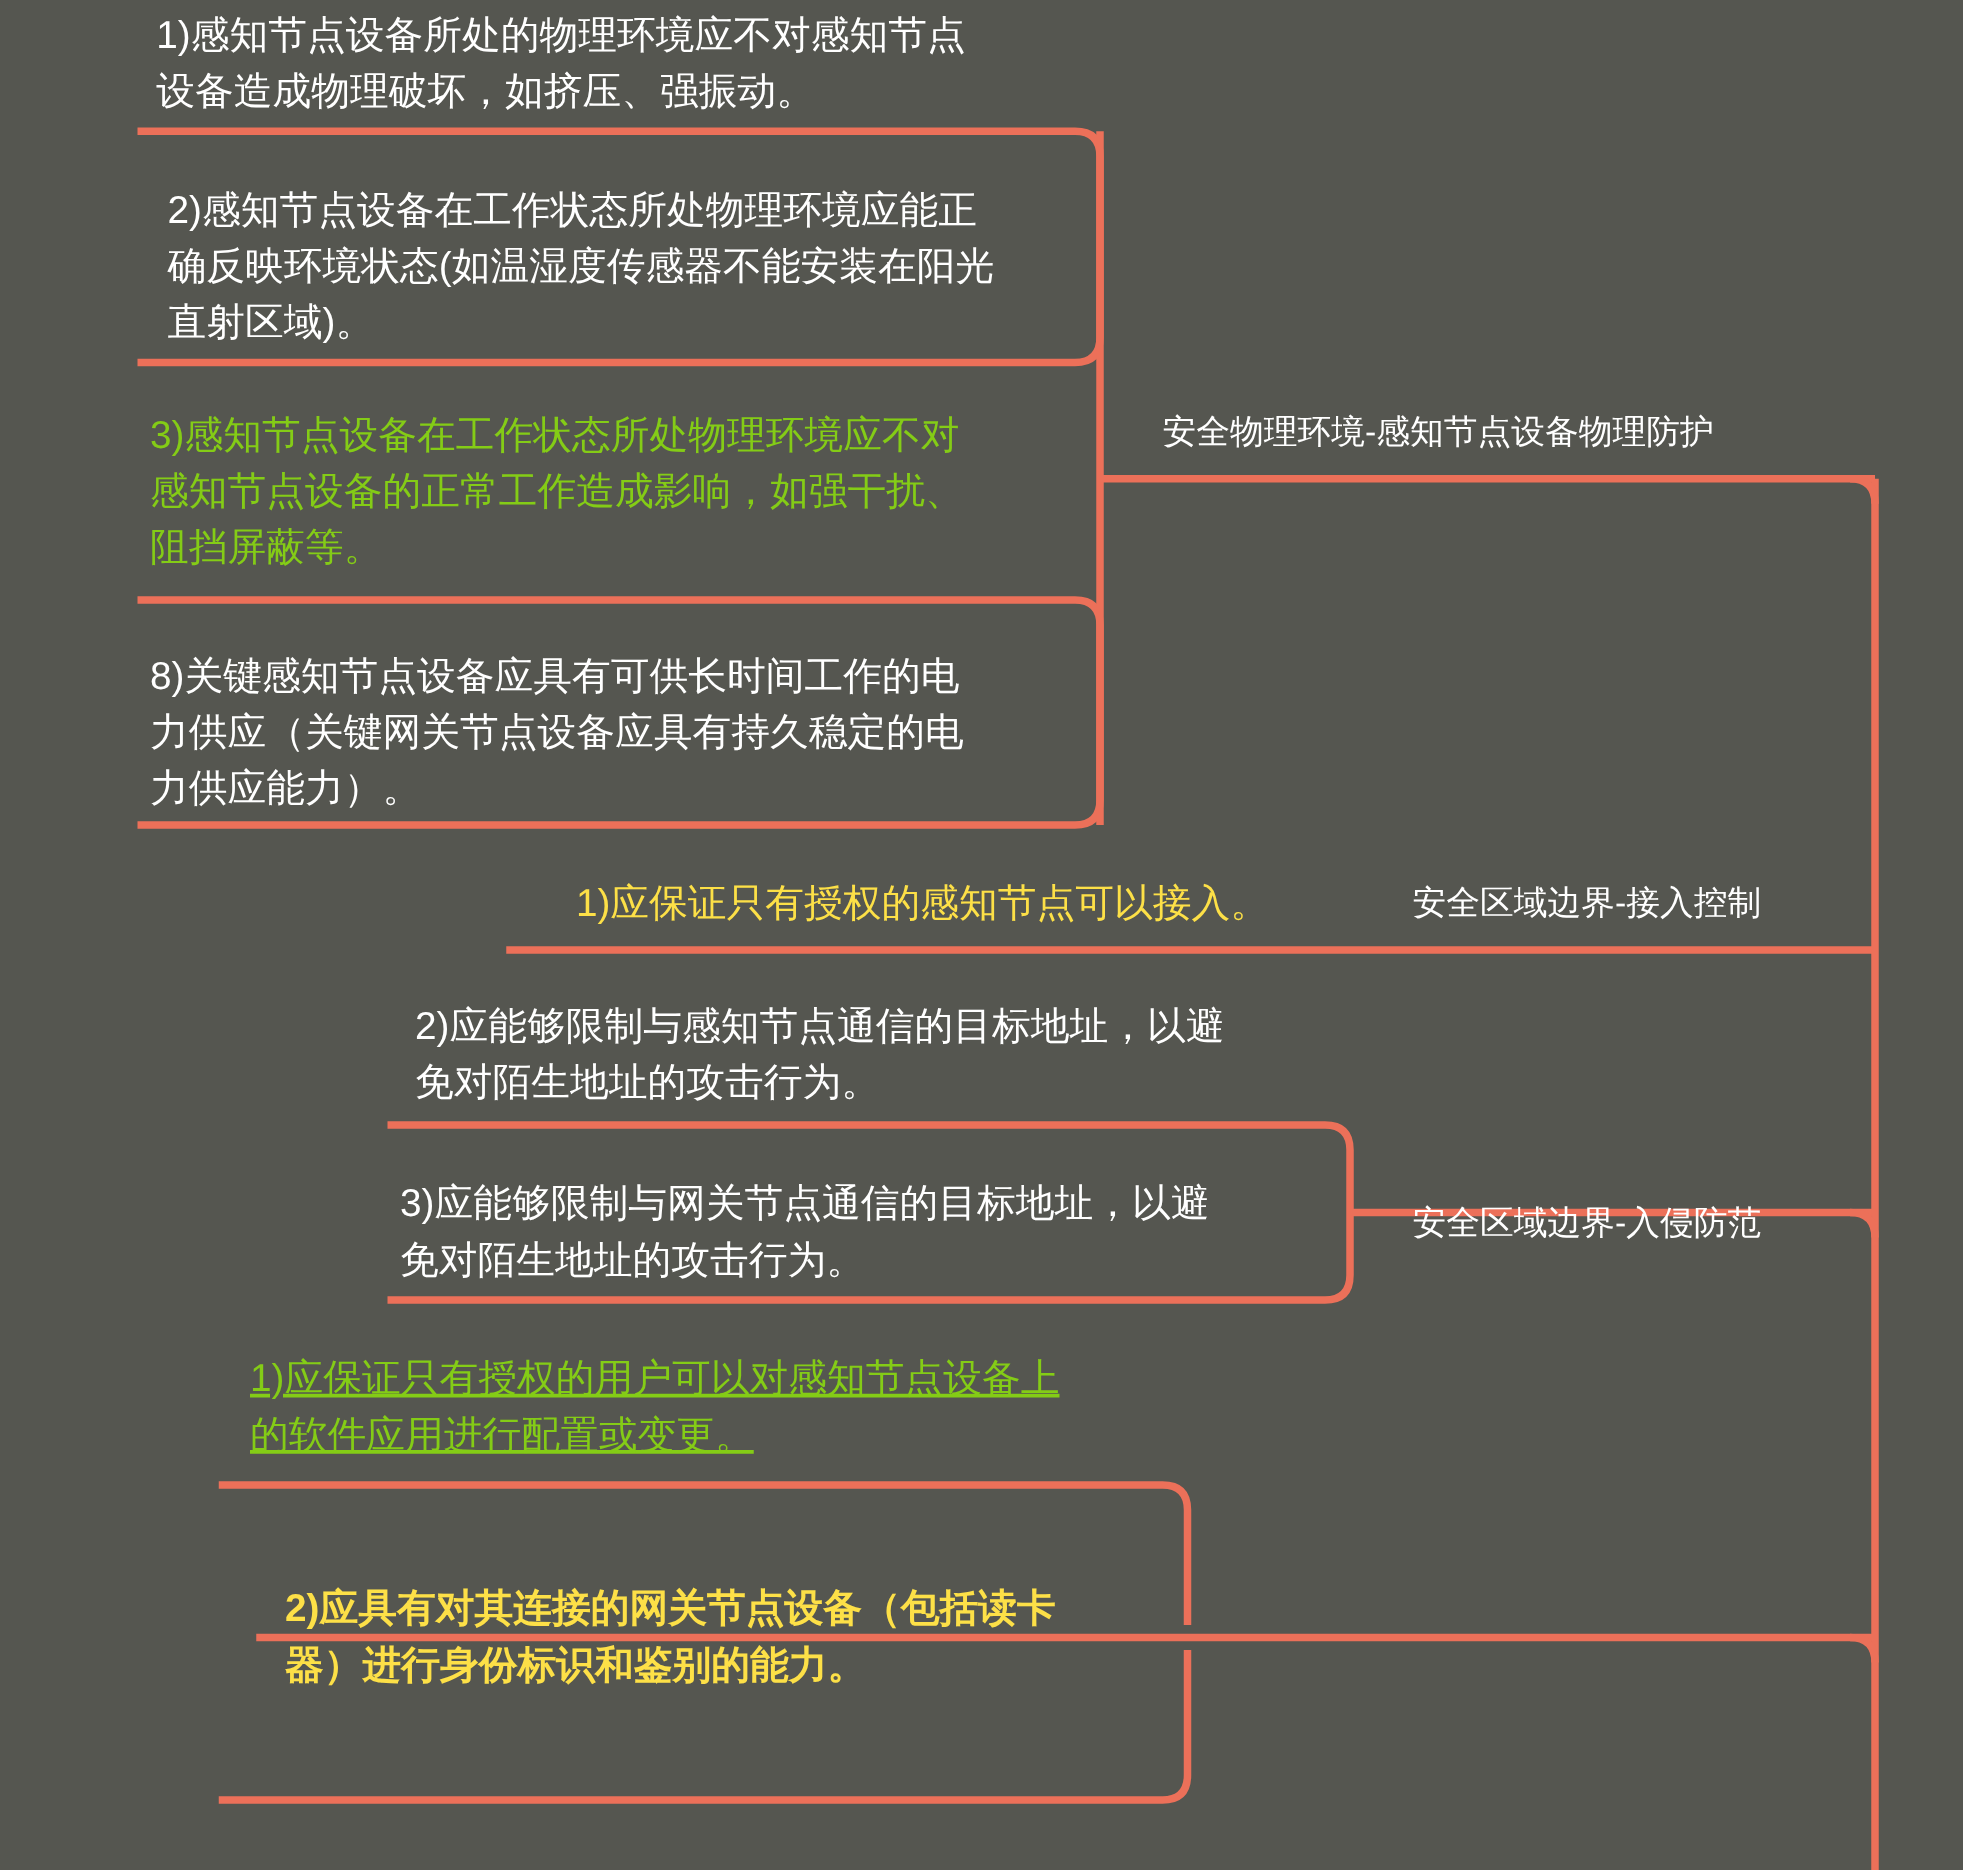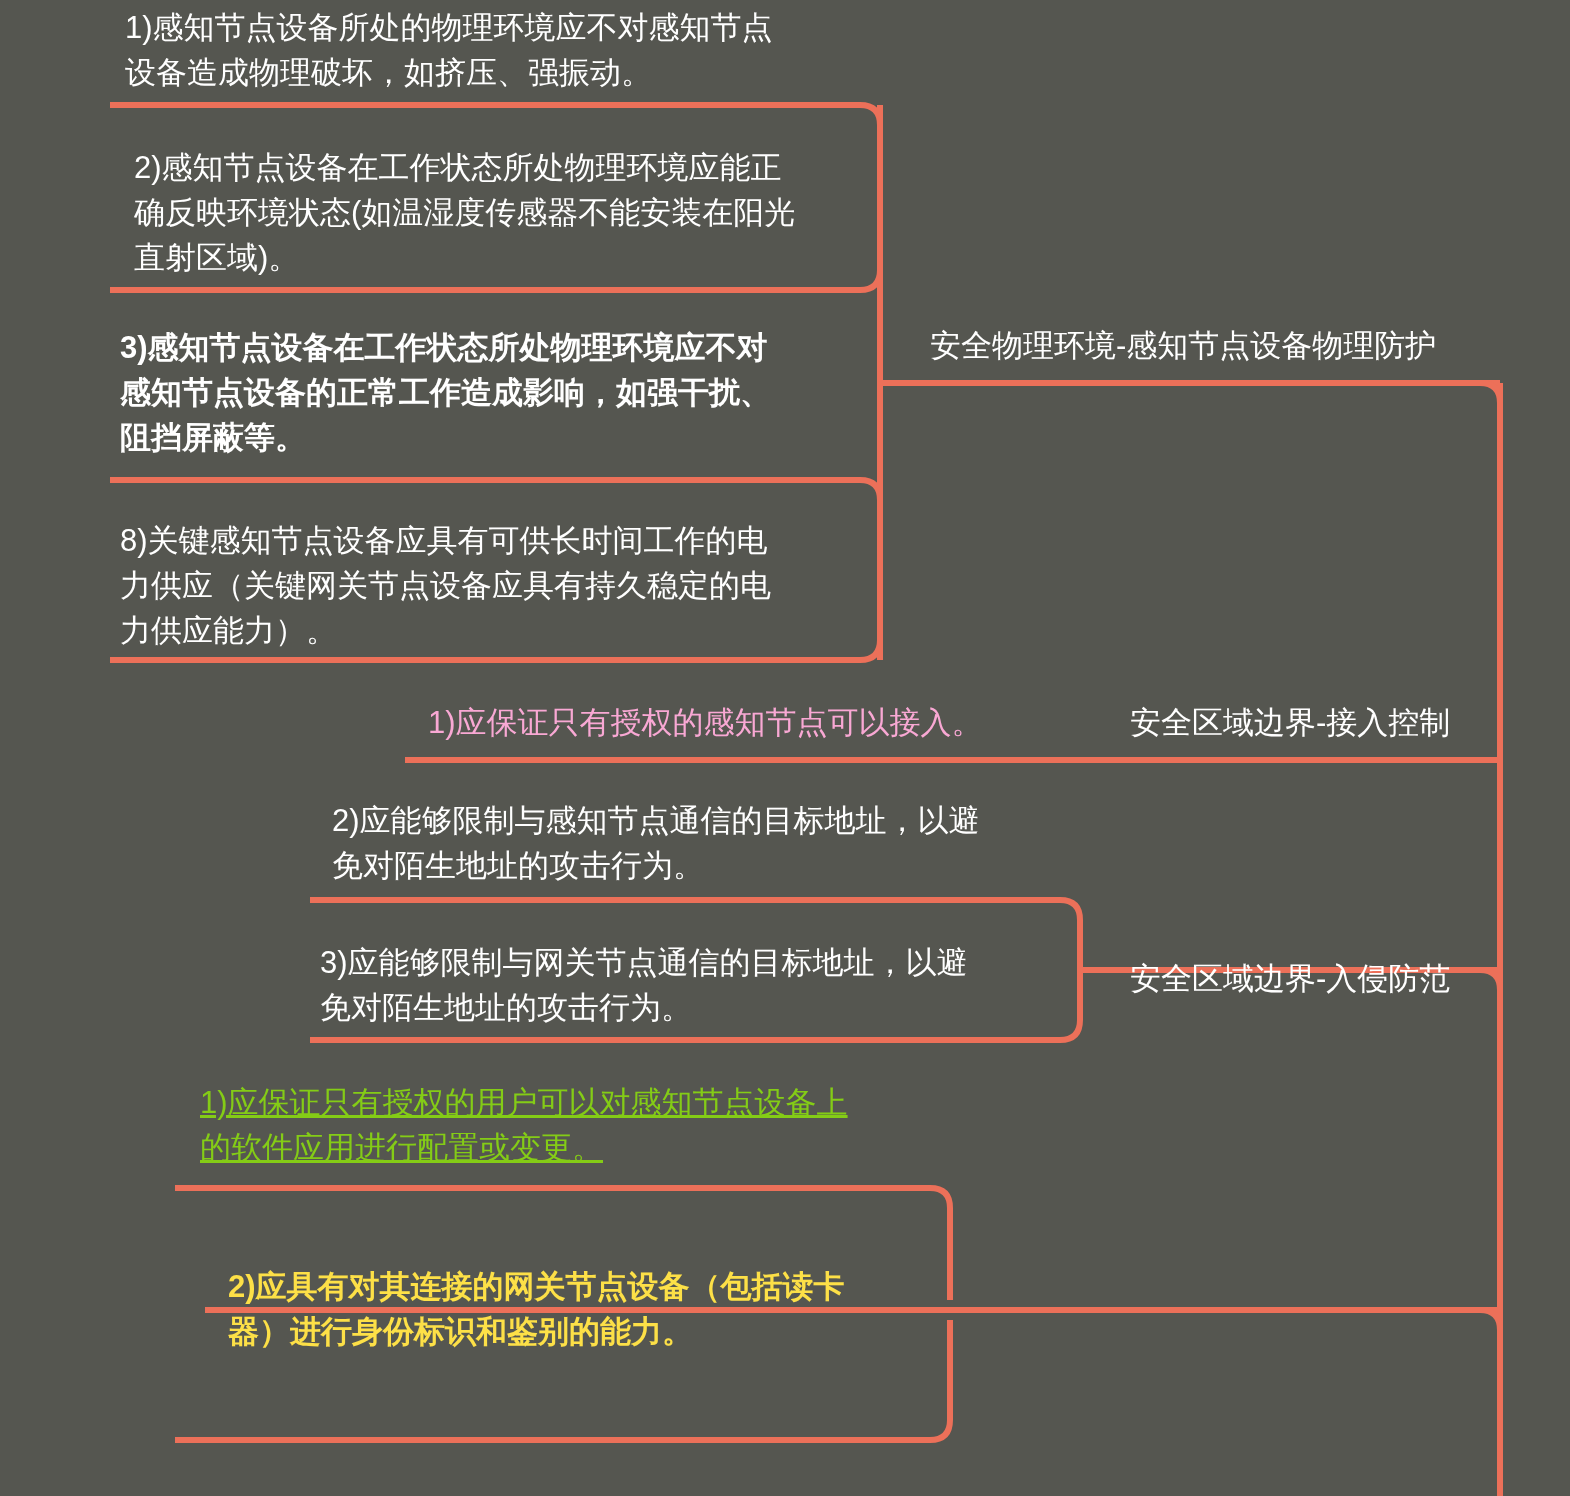--- a/index.html
+++ b/index.html
@@ -33,21 +33,21 @@
     font-size: 31px;
     line-height: 45px;
     font-weight: 400;
     letter-spacing: 0px;
     white-space: pre-line;
     text-indent: 0;
   }
   .branch-label {
     position: absolute;
     color: #FFFFFF;
-    font-size: 31px;
+    font-size: 27px;
     line-height: 45px;
     font-weight: 400;
     white-space: nowrap;
   }
 </style>
 </head>
 <body style="background: rgb(85, 86, 80);">
 
 <div id="stage" style="background: rgb(85, 86, 80); padding-left: 16px;">
 
@@ -79,31 +79,31 @@
     </g>
   </svg>
 
   <div class="leaf" style="left: 125px; top: 5px; width: 730px; color: rgb(255, 255, 255);">1)感知节点设备所处的物理环境应不对感知节点
 设备造成物理破坏，如挤压、强振动。</div>
 
   <div class="leaf" style="left: 110px; top: 145px; width: 745px; color: rgb(255, 255, 255); margin-left: 24px;">2)感知节点设备在工作状态所处物理环境应能正
 确反映环境状态(如温湿度传感器不能安装在阳光
 直射区域)。</div>
 
-  <div class="leaf" style="left: 120px; top: 325px; width: 740px; color: #ffffff; font-weight: bold;">3)感知节点设备在工作状态所处物理环境应不对
+  <div class="leaf" style="left: 120px; top: 325px; width: 740px; color: #84cc16;">3)感知节点设备在工作状态所处物理环境应不对
 感知节点设备的正常工作造成影响，如强干扰、
 阻挡屏蔽等。</div>
 
   <div class="leaf" style="left: 120px; top: 518px; width: 740px; color: rgb(255, 255, 255);">8)关键感知节点设备应具有可供长时间工作的电
 力供应（关键网关节点设备应具有持久稳定的电
 力供应能力）。</div>
 
   <div class="branch-label" style="left: 930px; top: 323px; color: rgb(255, 255, 255);">安全物理环境-感知节点设备物理防护</div>
 
-  <div class="leaf" style="left: 428px; top: 700px; width: 620px; color: #f9a8d4;">1)应保证只有授权的感知节点可以接入。</div>
+  <div class="leaf" style="left: 428px; top: 700px; width: 620px; color: #fde047; text-align: center;">1)应保证只有授权的感知节点可以接入。</div>
 
   <div class="branch-label" style="left: 1130px; top: 700px; color: rgb(255, 255, 255);">安全区域边界-接入控制</div>
 
   <div class="leaf" style="left: 332px; top: 798px; width: 730px; color: rgb(255, 255, 255);">2)应能够限制与感知节点通信的目标地址，以避
 免对陌生地址的攻击行为。</div>
 
   <div class="leaf" style="left: 320px; top: 940px; width: 730px; color: rgb(255, 255, 255);">3)应能够限制与网关节点通信的目标地址，以避
 免对陌生地址的攻击行为。</div>
 
   <div class="branch-label" style="left: 1130px; top: 956px; color: rgb(255, 255, 255);">安全区域边界-入侵防范</div>

